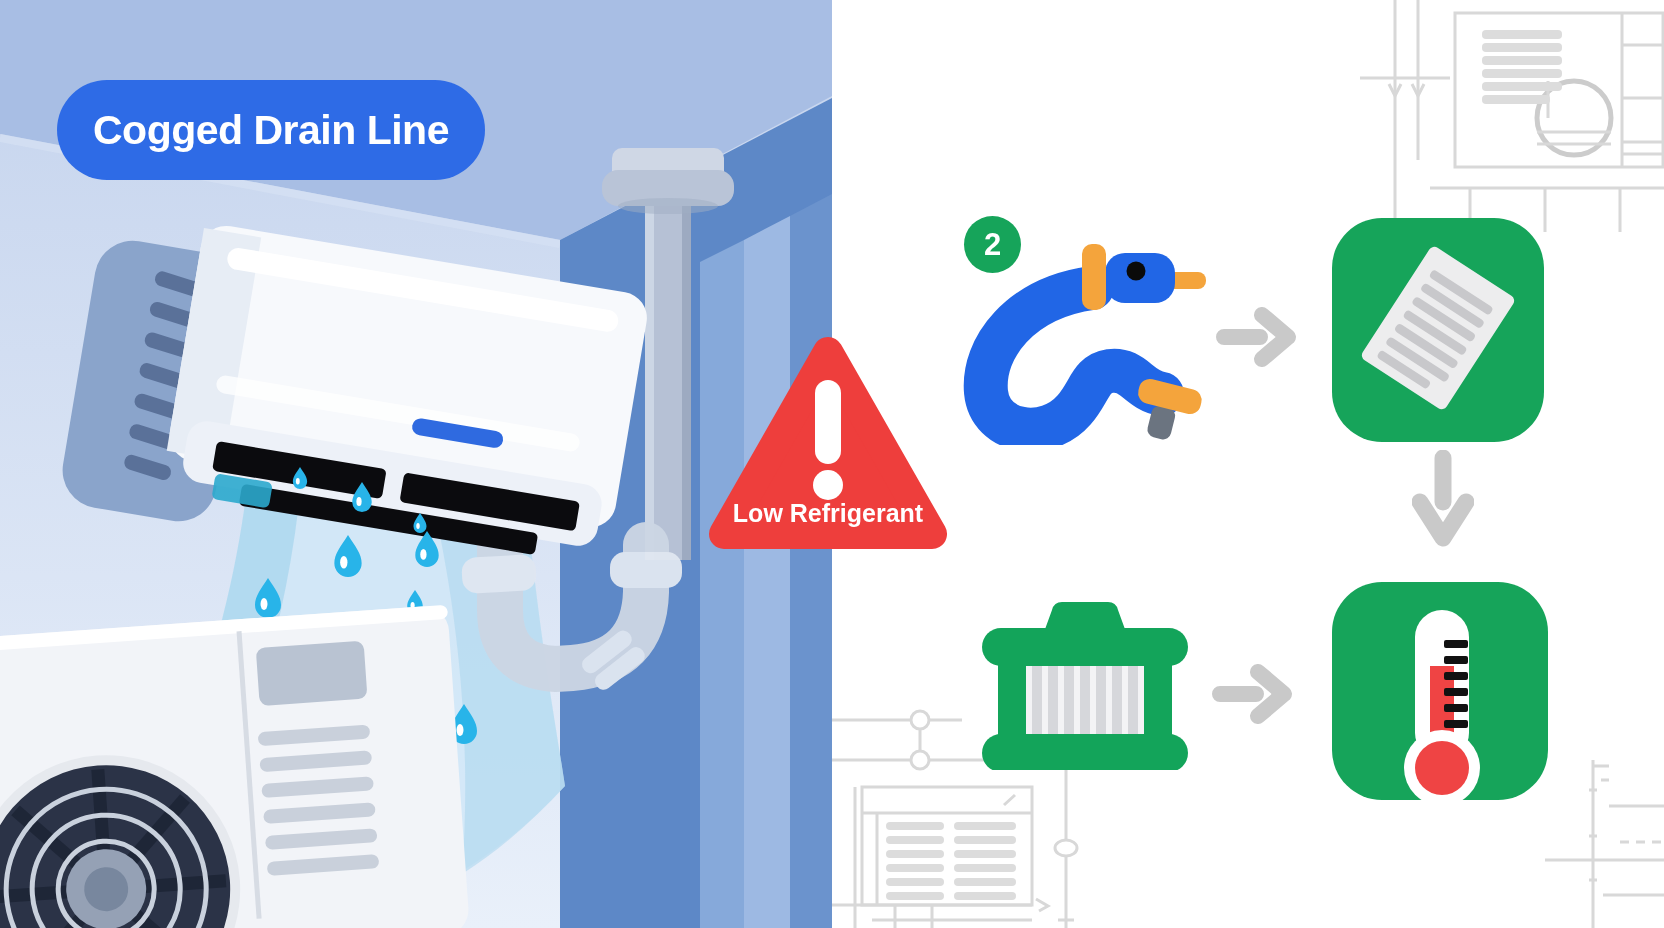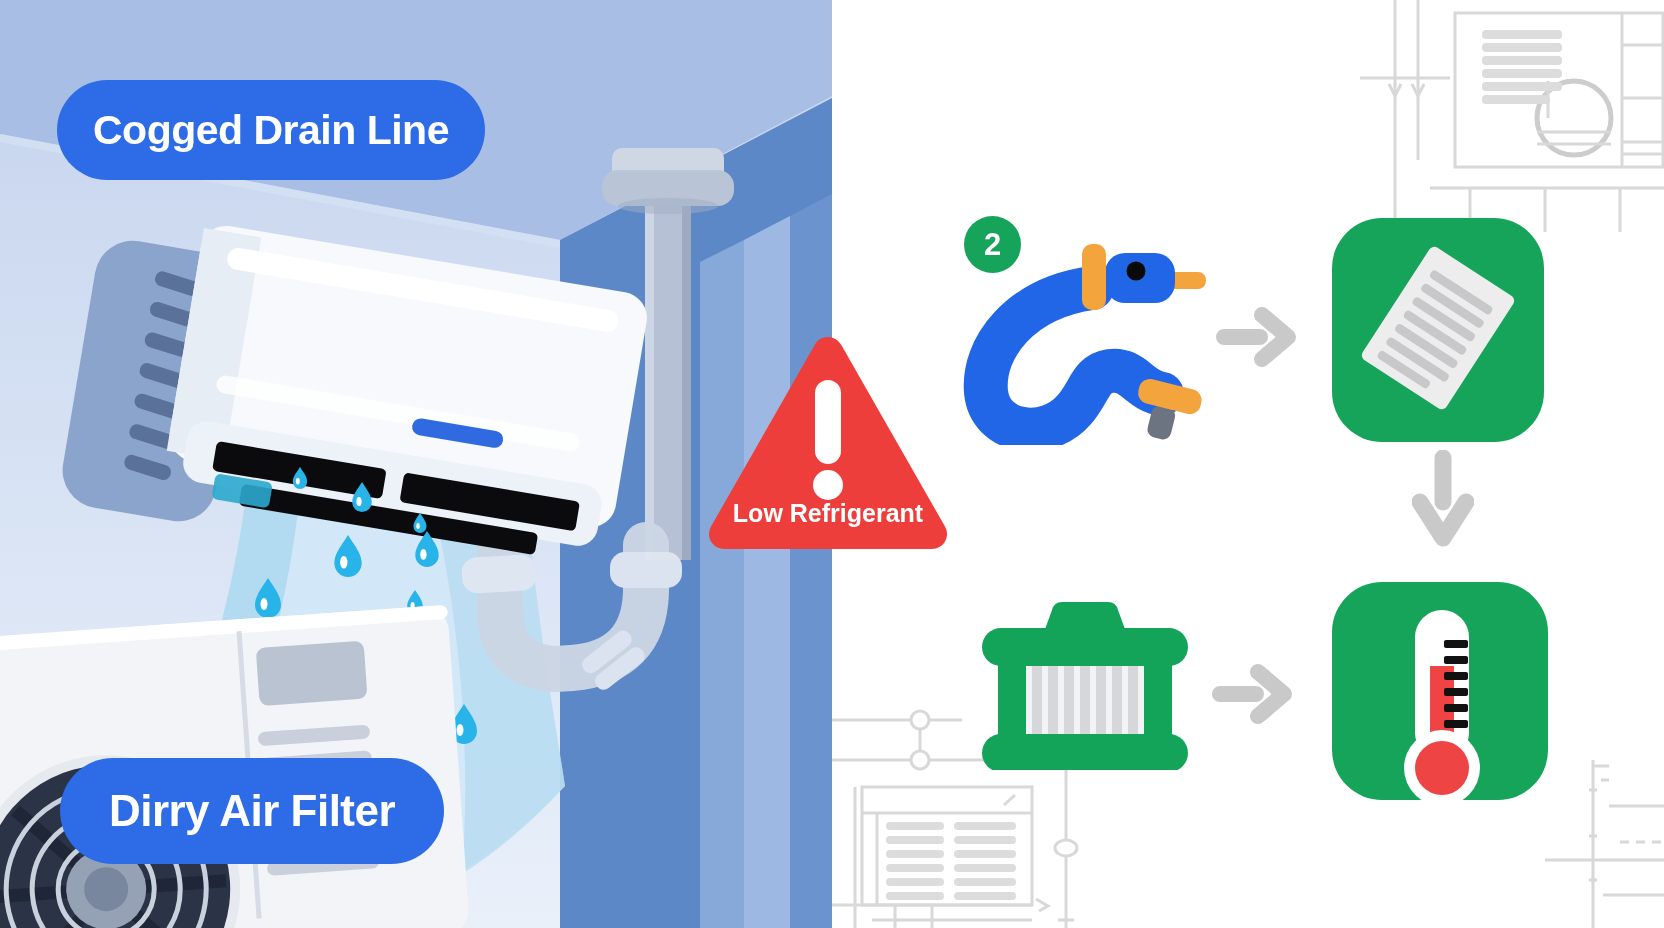--- a/index.html
+++ b/index.html
@@ -173,23 +173,20 @@
           </g>
           <circle cx="100" cy="888" r="40" fill="#95a1b5"></circle>
           <circle cx="100" cy="888" r="22" fill="#78879e"></circle>
         </g>
       </g>
     </svg>
 
     <div class="pill pill-top">
       <span>Cogged Drain Line</span>
     </div>
-    <div class="pill pill-bottom">
-      <span>Dirry Air Filter</span>
-    </div>
   </div>
 
   <div class="right-panel"></div>
 
   <svg class="abs" style="left:1290px;top:0;" width="374" height="232" viewBox="0 0 374 232">
     <g fill="none" stroke="#d8d8d8" stroke-width="3">
       <path d="M105,0 V160 M128,0 V160 M70,78 H160"></path>
       <path d="M99,84 L105,96 L111,84 M122,84 L128,96 L134,84"></path>
       <rect x="165" y="13" width="208" height="154"></rect>
       <path d="M332,13 V167 M332,45 H374 M332,98 H374 M332,142 H374 M332,154 H374"></path>

